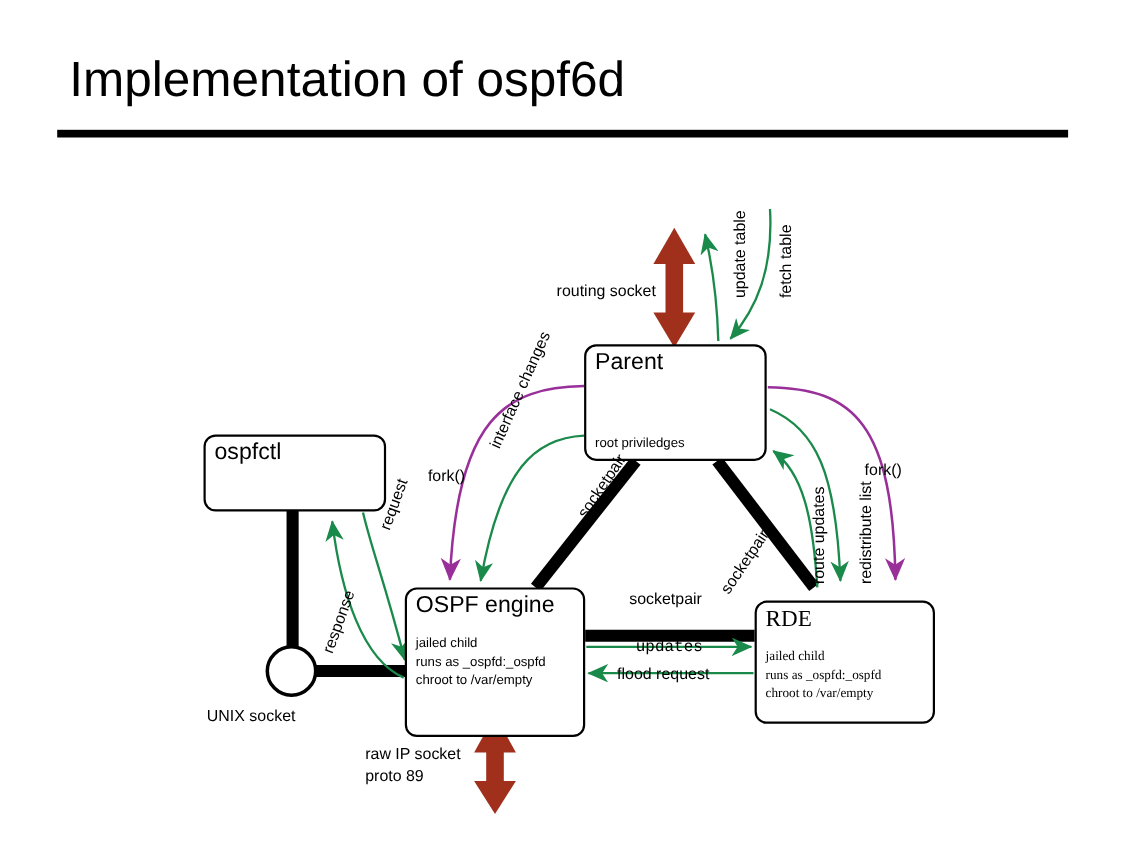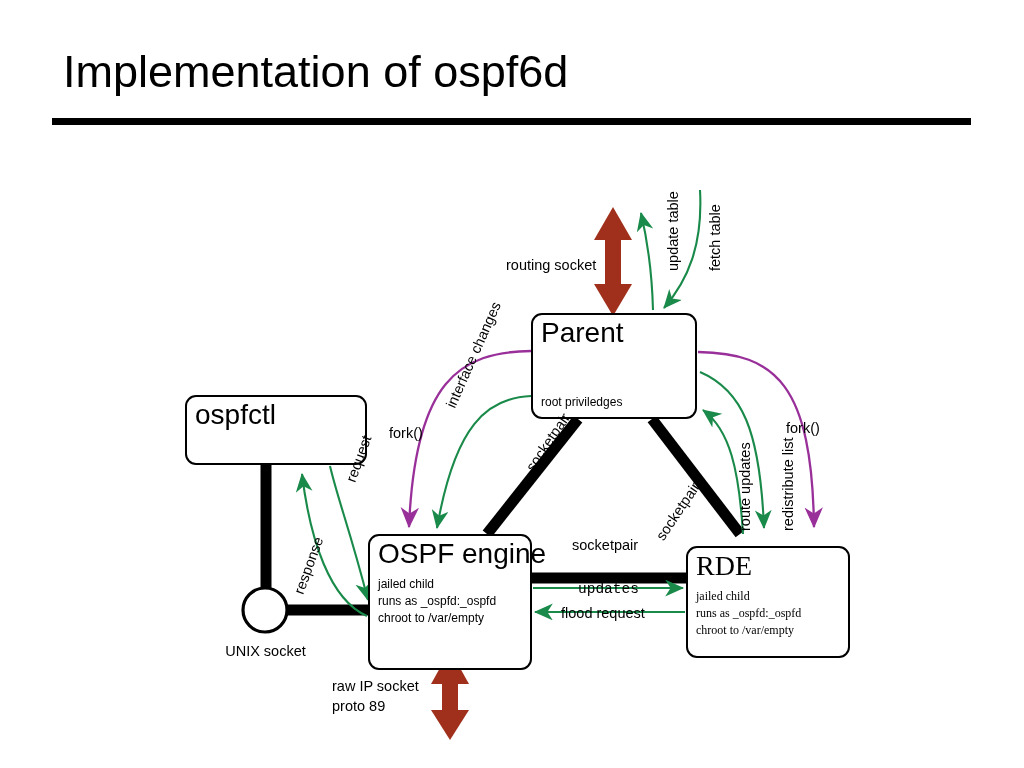--- a/index.html
+++ b/index.html
@@ -54,35 +54,35 @@
     box-sizing: border-box;
     border: 2.6px solid #000000;
     border-radius: 11px;
     background: #ffffff;
     z-index: 5;
   }
   .node-title {
     position: absolute;
     left: 8px;
     top: 2px;
-    font-size: 28px;
+    font-size: 21px;
     line-height: 1.15;
     white-space: nowrap;
   }
   .node-lines {
     position: absolute;
     left: 8px;
     font-size: 12px;
     line-height: 1.42;
     white-space: nowrap;
   }
   .node-lines div { white-space: nowrap; }
 
   #node-ospfctl {
-    left: 185px; top: 395px; width: 182px; height: 70px;
+    left: 185px; top: 395px; width: 166px; height: 70px;
   }
   #node-parent {
     left: 531px; top: 313px; width: 166px; height: 106px;
   }
   #node-parent .node-lines { bottom: 6px; }
   #node-ospf-engine {
     left: 368px; top: 534px; width: 164px; height: 136px;
   }
   #node-ospf-engine .node-lines { top: 40px; }
   #node-rde {
@@ -94,21 +94,21 @@
     position: absolute;
     font-size: 14.5px;
     line-height: 1.4;
     white-space: nowrap;
     z-index: 7;
   }
   .freetext.rot90 {
     transform: rotate(-90deg);
     transform-origin: 0 0;
   }
-  .freetext.center { text-align: center; }
+  .freetext.center { }
 
   svg#wires {
     position: absolute;
     left: 0; top: 0;
     width: 1024px;
     height: 768px;
     z-index: 2;
     overflow: visible;
   }
 </style>

